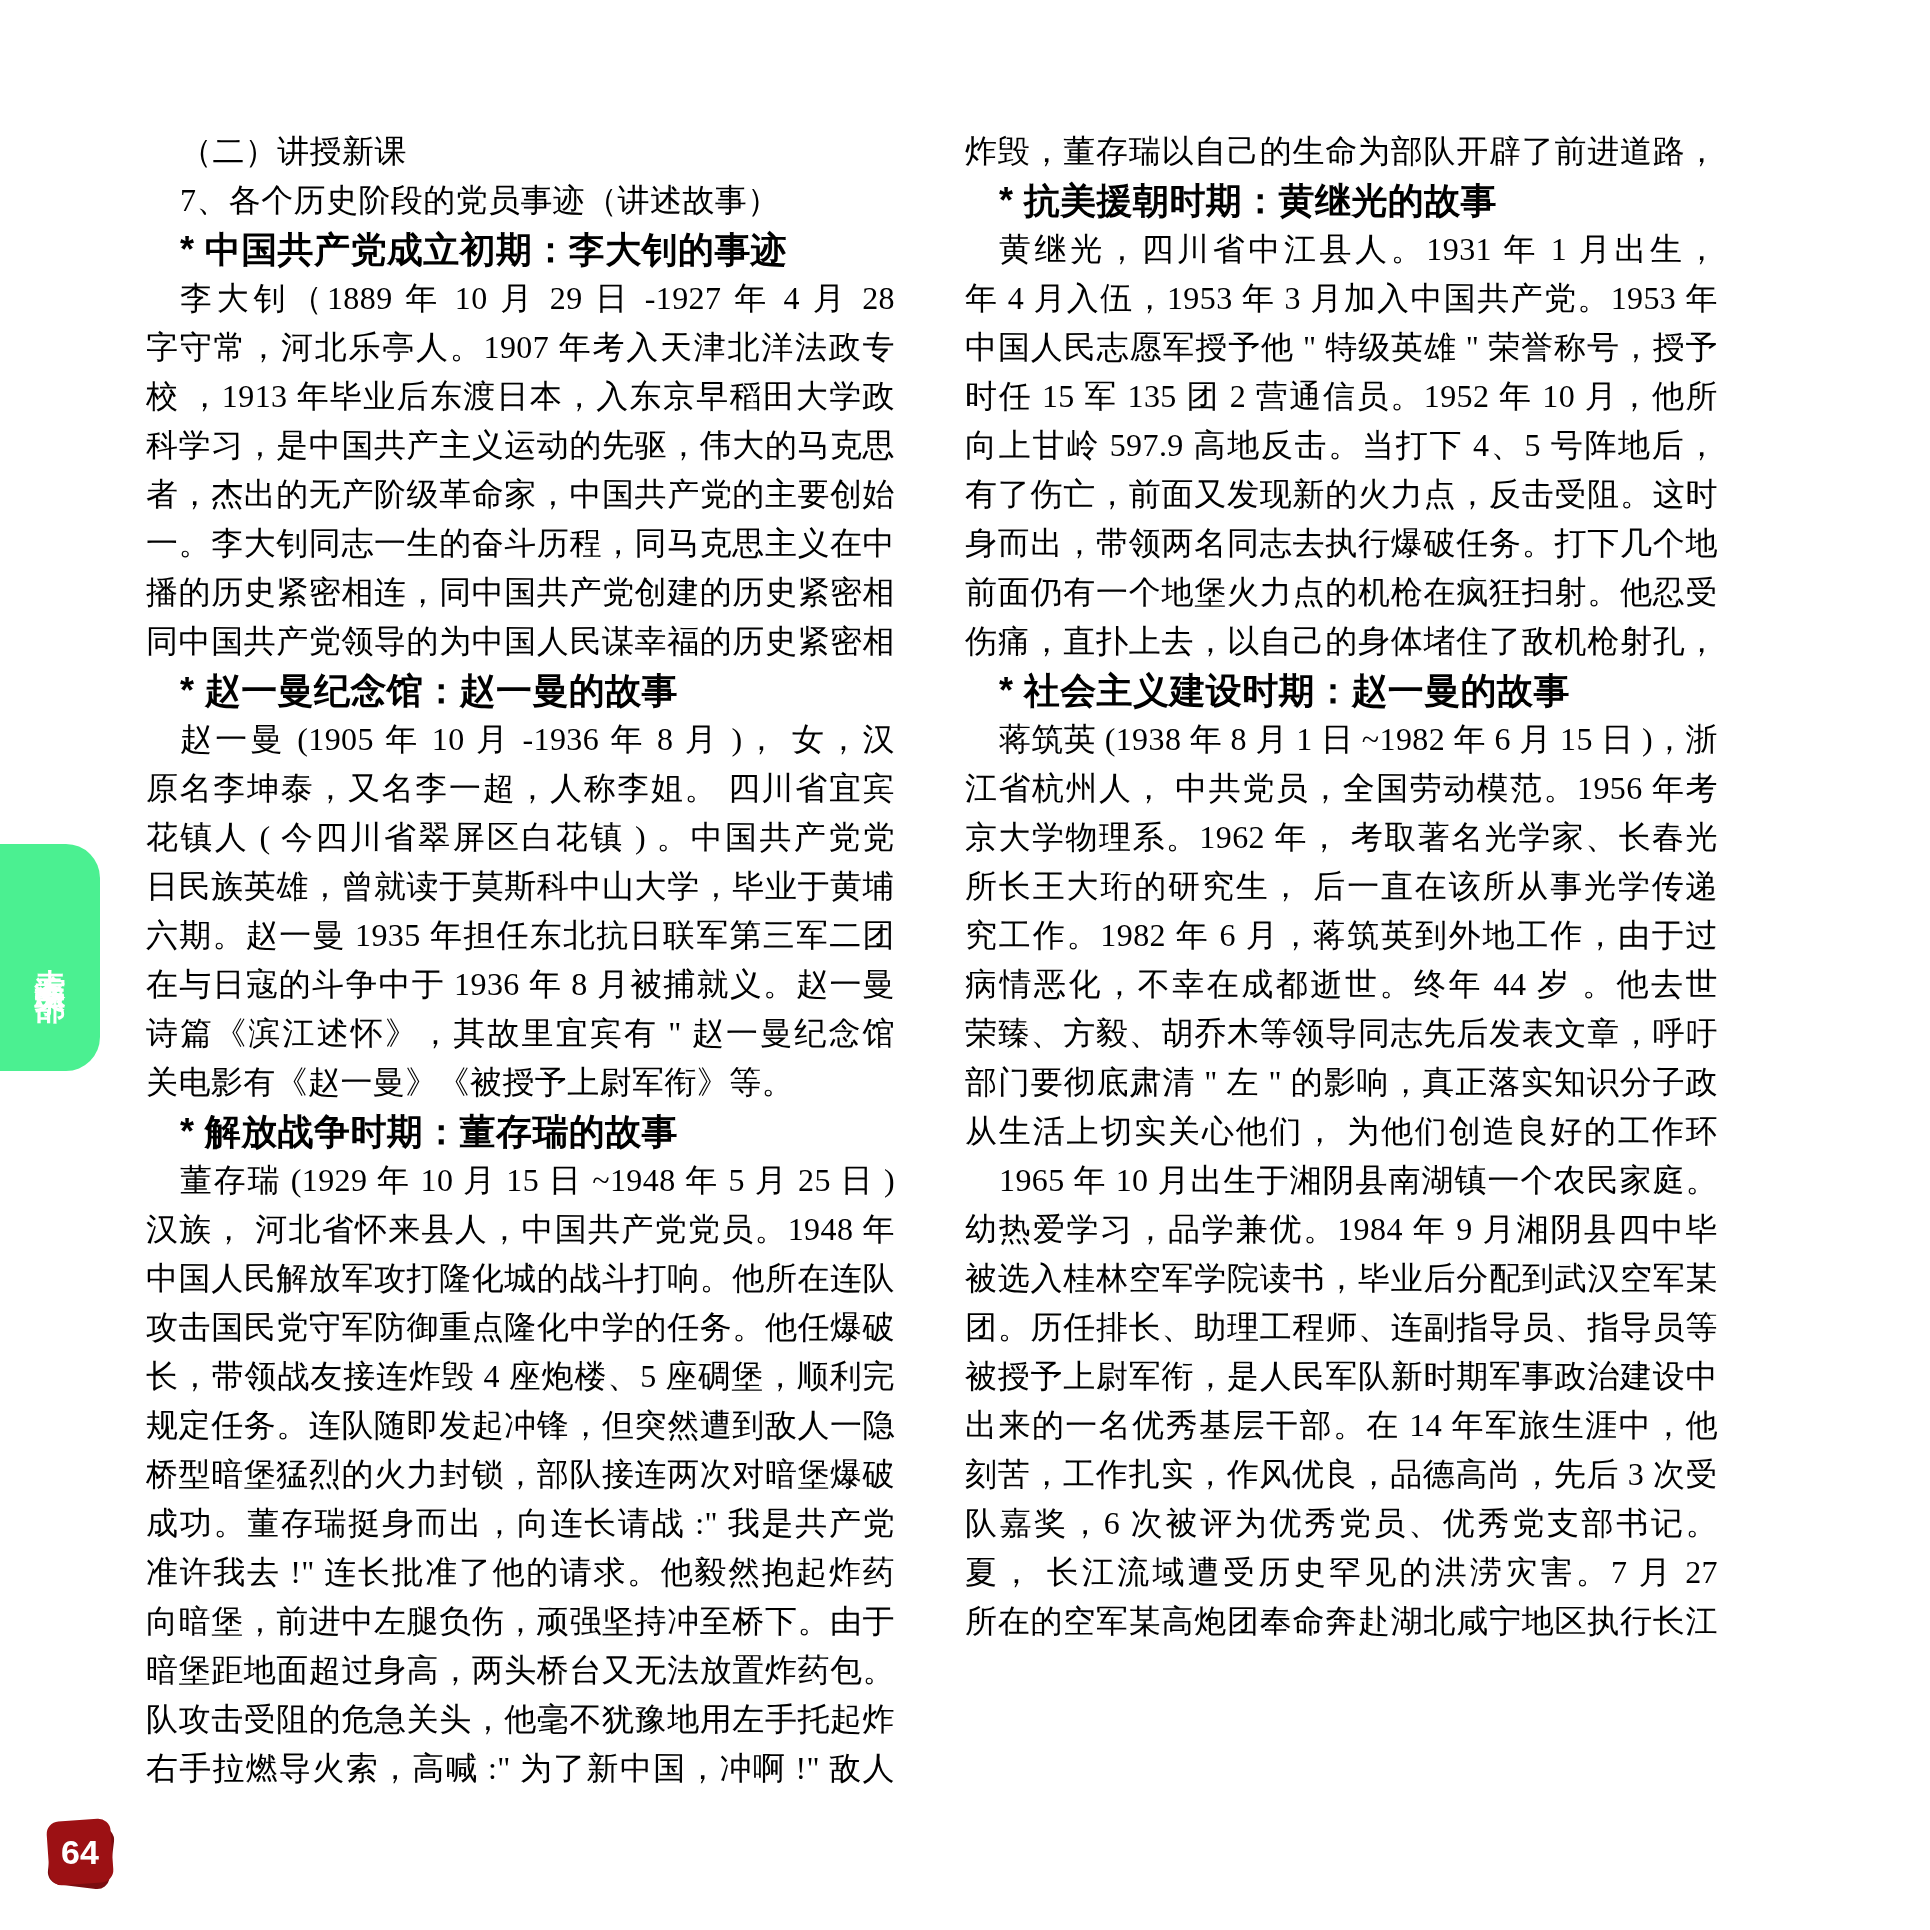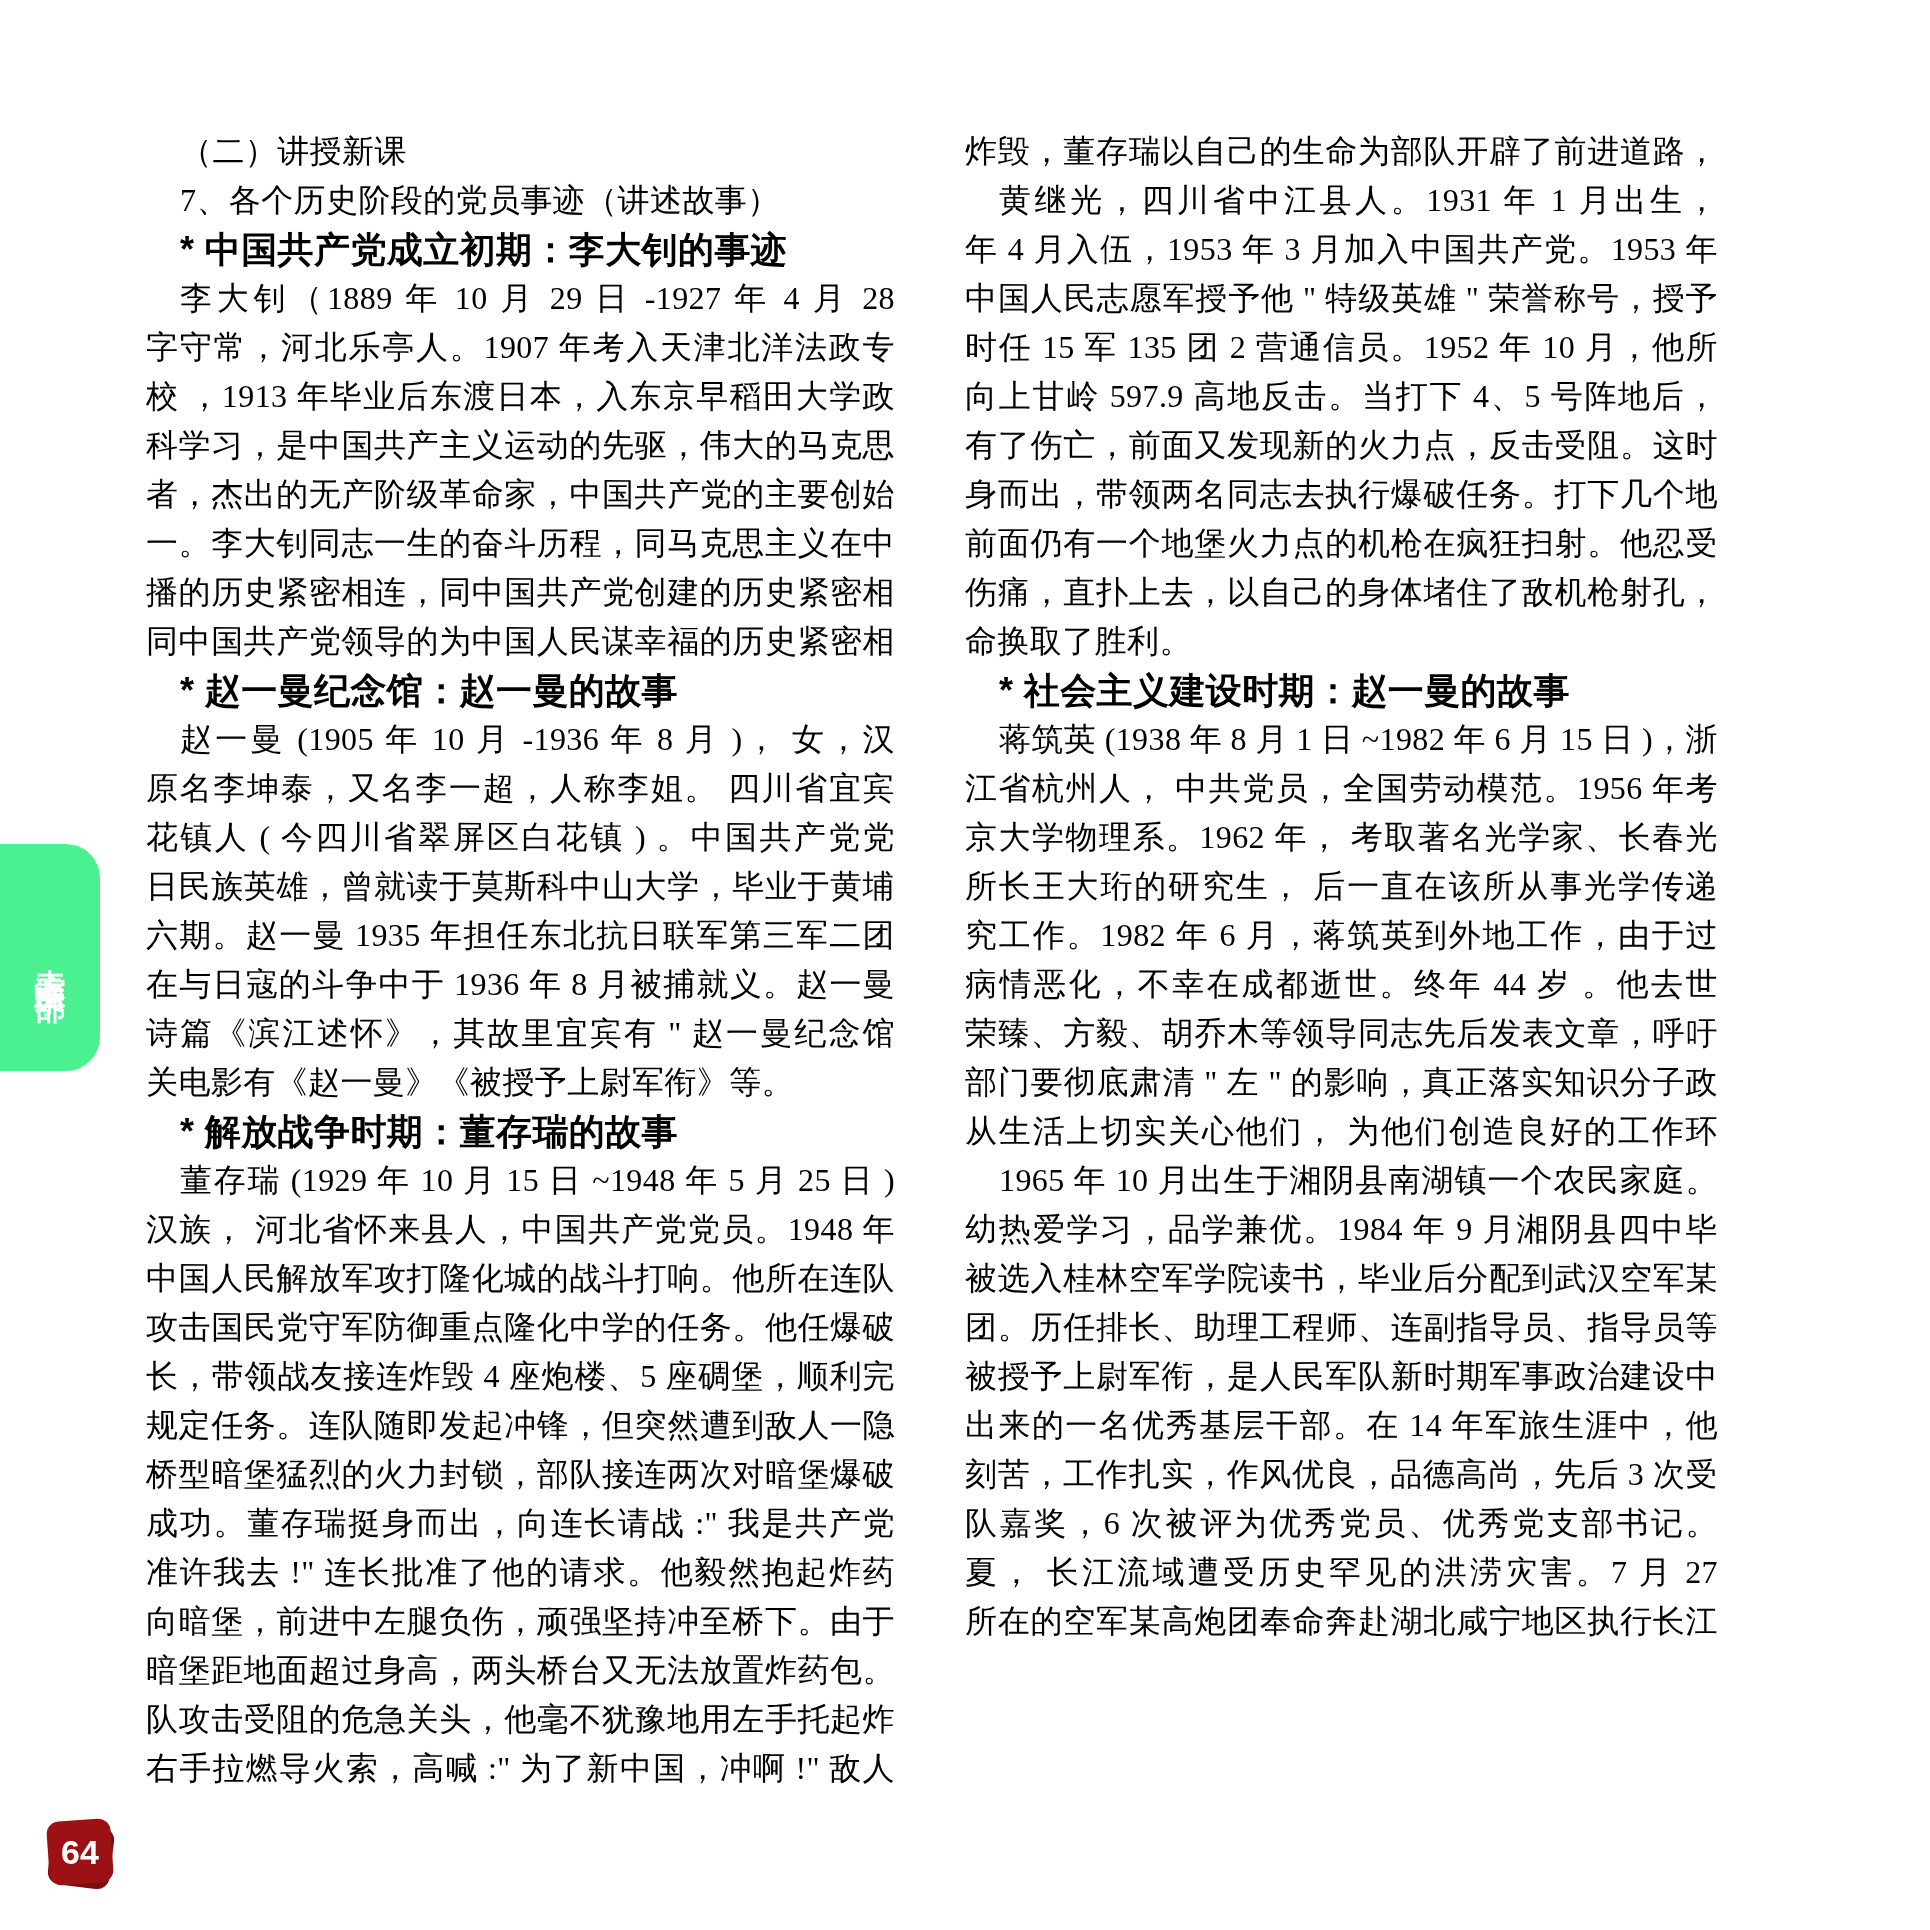--- a/index.html
+++ b/index.html
@@ -108,30 +108,30 @@
       <div class="line jst">桥型暗堡猛烈的火力封锁，部队接连两次对暗堡爆破均未</div>
       <div class="line jst">成功。董存瑞挺身而出，向连长请战 :" 我是共产党员，请</div>
       <div class="line jst">准许我去 !" 连长批准了他的请求。他毅然抱起炸药包，冲</div>
       <div class="line jst">向暗堡，前进中左腿负伤，顽强坚持冲至桥下。由于桥型</div>
       <div class="line jst">暗堡距地面超过身高，两头桥台又无法放置炸药包。在部</div>
       <div class="line jst">队攻击受阻的危急关头，他毫不犹豫地用左手托起炸药包，</div>
       <div class="line jst">右手拉燃导火索，高喊 :" 为了新中国，冲啊 !" 敌人碉堡被</div>
     </div>
   <div class="col col-right">
       <div class="line jst">炸毁，董存瑞以自己的生命为部队开辟了前进道路，牺牲</div>
+      <div class="line head ind">* 抗美援朝时期：黄继光的故事</div>
       <div class="line ind jst">黄继光，四川省中江县人。1931 年 1 月出生，1951</div>
       <div class="line jst">年 4 月入伍，1953 年 3 月加入中国共产党。1953 年 4 月，</div>
       <div class="line jst">中国人民志愿军授予他 " 特级英雄 " 荣誉称号，授予称号</div>
       <div class="line jst">时任 15 军 135 团 2 营通信员。1952 年 10 月，他所在营</div>
       <div class="line jst">向上甘岭 597.9 高地反击。当打下 4、5 号阵地后，部队</div>
       <div class="line jst">有了伤亡，前面又发现新的火力点，反击受阻。这时他挺</div>
       <div class="line jst">身而出，带领两名同志去执行爆破任务。打下几个地堡后，</div>
       <div class="line jst">前面仍有一个地堡火力点的机枪在疯狂扫射。他忍受 7 处</div>
       <div class="line jst">伤痛，直扑上去，以自己的身体堵住了敌机枪射孔，用生</div>
-      <div class="line">命换取了胜利。</div>
       <div class="line head ind">* 社会主义建设时期：赵一曼的故事</div>
       <div class="line ind jst">蒋筑英 (1938 年 8 月 1 日 ~1982 年 6 月 15 日 )，浙</div>
       <div class="line jst">江省杭州人， 中共党员，全国劳动模范。1956 年考上北</div>
       <div class="line jst">京大学物理系。1962 年， 考取著名光学家、长春光机所</div>
       <div class="line jst">所长王大珩的研究生， 后一直在该所从事光学传递函数研</div>
       <div class="line jst">究工作。1982 年 6 月，蒋筑英到外地工作，由于过度劳累，</div>
       <div class="line jst">病情恶化，不幸在成都逝世。终年 44 岁 。他去世后，聂</div>
       <div class="line jst">荣臻、方毅、胡乔木等领导同志先后发表文章，呼吁各级</div>
       <div class="line jst">部门要彻底肃清 " 左 " 的影响，真正落实知识分子政策，</div>
       <div class="line">从生活上切实关心他们， 为他们创造良好的工作环境。</div>

